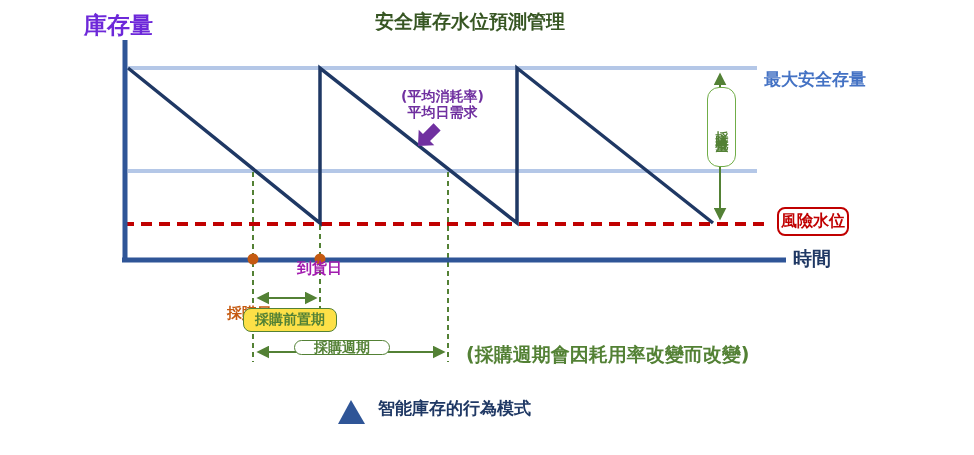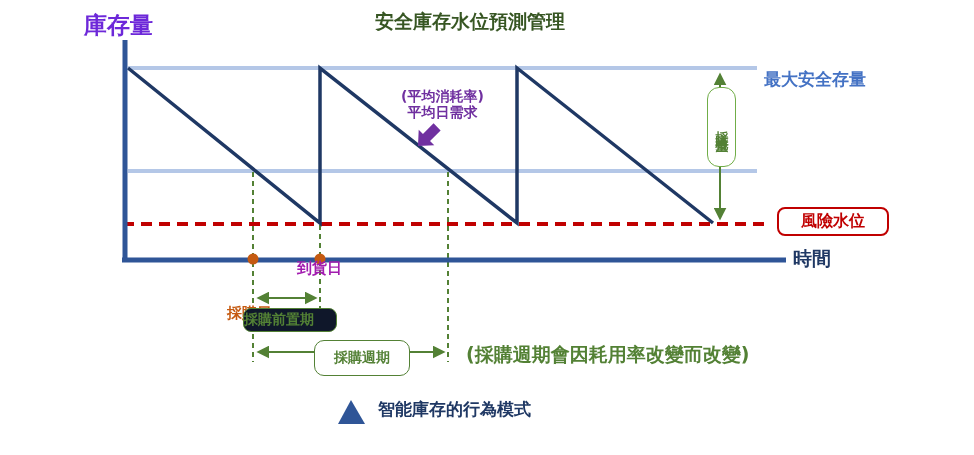--- a/index.html
+++ b/index.html
@@ -30,21 +30,21 @@
     font-size: 19px;
     color: #375623;
   }
   .y-label   { left: 84px;  top: 12px;  font-size: 23px; color: #6d28d9; }
   .x-label   { left: 793px; top: 248px; font-size: 19px; color: #1F3864; }
   .max-label { left: 764px; top: 58px;  font-size: 17px; color: #4472C4; margin-top: 12px; }
   .min-label { left: 764px; top: 161px; font-size: 17px; color: #4472C4; }
   .risk-box {
     position: absolute;
     left: 777px; top: 207px;
-    width: 112px; height: 29px;
+    width: 72px; height: 29px;
     border: 2px solid #C00000;
     border-radius: 8px;
     background: #ffffff;
     display: flex; align-items: center; justify-content: center;
     font-size: 16px; font-weight: bold; color: #C00000;
     white-space: nowrap;
   }
   .demand-note {
     left: 385px; top: 88px; width: 115px;
     text-align: center;
@@ -64,38 +64,38 @@
     letter-spacing: 3px;
   }
   .purchase-day { left: 227px; top: 265px; font-size: 15px; color: #C55A11; margin-top: 40px; }
   .arrival-day  { left: 297px; top: 260px; font-size: 15px; color: #a21caf; }
   .lead-box {
     position: absolute;
     left: 243px; top: 308px;
     width: 94px; height: 24px;
     border: 1.5px solid #538135;
     border-radius: 8px;
-    background: #0f172a;
-    display: flex; align-items: center; justify-content: flex-start;
+    background: #fde047;
+    display: flex; align-items: center; justify-content: center;
     font-size: 14px; font-weight: bold; color: #538135;
     white-space: nowrap;
   }
   .cycle-box {
     position: absolute;
-    left: 314px; top: 340px;
-    width: 96px; height: 36px;
+    left: 294px; top: 340px;
+    width: 96px; height: 15px;
     border: 1.5px solid #538135;
     border-radius: 10px;
     background: #ffffff;
     display: flex; align-items: center; justify-content: center;
     font-size: 14px; font-weight: bold; color: #538135;
     white-space: nowrap;
   }
   .cycle-note { left: 466px; top: 344px; font-size: 19px; color: #538135; }
-  .legend-text { left: 378px; top: 400px; font-size: 17px; color: #1F3864; }
+  .legend-text { left: 378px; top: 400px; font-size: 17px; color: #1F3864; font-family: Liberation Mono, monospace; }
 </style>
 </head>
 <body>
 
 <div class="canvas">
 
   <svg class="chart-layer" width="974" height="455" viewBox="0 0 974 455">
     <defs>
       <marker id="arrowGreen" viewBox="0 0 10 10" refX="8" refY="5" markerWidth="6.5" markerHeight="6.5" orient="auto-start-reverse">
         <path d="M0,0 L10,5 L0,10 Z" fill="#538135"></path>

